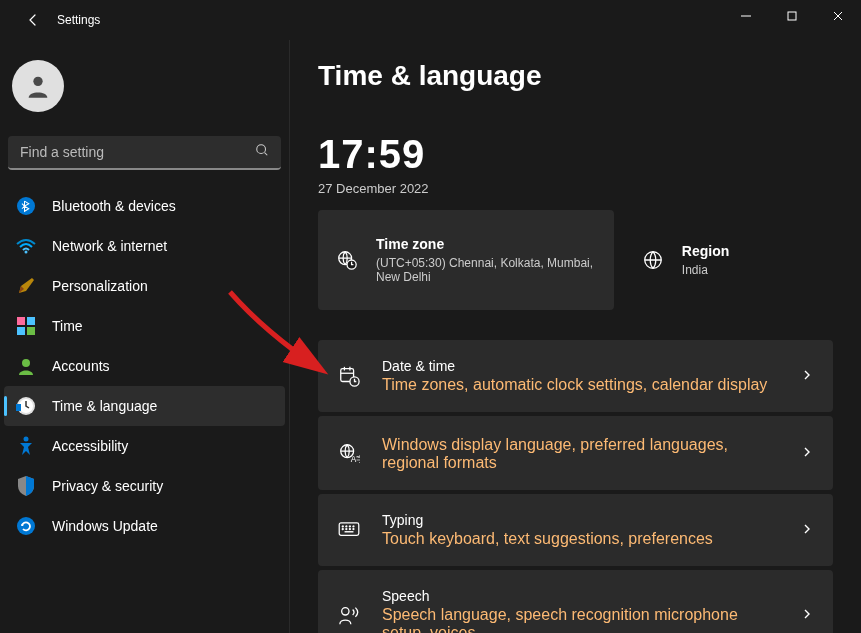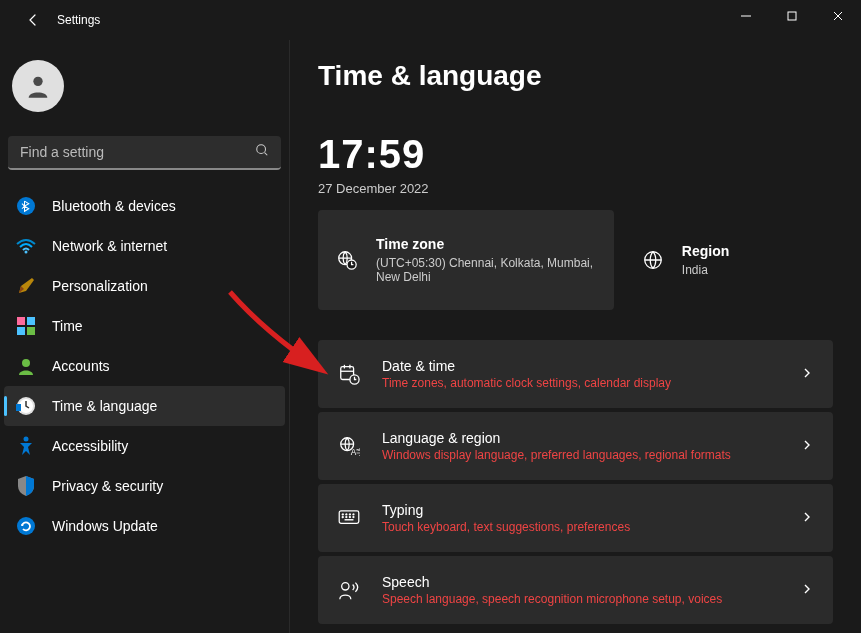--- a/index.html
+++ b/index.html
@@ -28,21 +28,21 @@
 .date { font-size: 13px; color: #ccc; margin-top: 4px; margin-bottom: 14px; }
 .info-row { display: flex; gap: 10px; margin-bottom: 30px; }
 .info-card { background: #2b2b2b; border-radius: 4px; padding: 26px 18px; display: flex; align-items: center; gap: 18px; flex: 1.05; }
 .info-card.plain { background: transparent; flex: 0.7; }
 .info-icon { width: 22px; height: 22px; display: flex; align-items: center; justify-content: center; flex-shrink: 0; }
 .info-text .t1 { font-size: 14px; font-weight: 600; }
 .info-text .t2 { font-size: 12px; color: #ccc; margin-top: 4px; }
 .setting-item { background: #2b2b2b; border-radius: 4px; padding: 18px 20px; display: flex; align-items: center; gap: 22px; margin-bottom: 4px; cursor: pointer; }
 .setting-icon { width: 22px; height: 22px; display: flex; align-items: center; justify-content: center; flex-shrink: 0; }
 .setting-text .s1 { font-size: 14px; }
-.setting-text .s2 { font-size: 12px; color: #ef4444; margin-top: 2px; }
+.setting-text .s2 { font-size: 16px; color: #fdba74; margin-top: 2px; }
 .chevron { margin-left: auto; }
 .arrow-annotation { position: absolute; left: 225px; top: 287px; width: 110px; height: 95px; pointer-events: none; z-index: 100; }
 </style>
 </head>
 <body>
 
 <div class="titlebar">
   <div class="back-btn">
     <svg width="16" height="16" viewBox="0 0 16 16">
         <path d="M10 3 L5 8 L10 13" stroke="#fff" stroke-width="1.2" fill="none" stroke-linecap="round"></path>
@@ -231,21 +231,20 @@
         </div>
         <div class="setting-item">
           <div class="setting-icon">
             <svg width="22" height="22" viewBox="0 0 24 24" fill="none" stroke="#fff" stroke-width="1.4">
               <circle cx="10" cy="10" r="7"></circle>
               <path d="M3 10 H17 M10 3 C13 6 13 14 10 17 M10 3 C7 6 7 14 10 17"></path>
               <text x="14" y="22" font-size="9" fill="#fff" stroke="none">A字</text>
             </svg>
           </div>
           <div class="setting-text">
-            <div class="s1">Language &amp; region</div>
             <div class="s2">Windows display language, preferred languages, regional formats</div>
           </div>
           <div class="chevron"><svg width="12" height="12" viewBox="0 0 12 12">
               <path d="M4 2 L8 6 L4 10" stroke="#fff" stroke-width="1.4" fill="none"></path>
             </svg></div>
         </div>
         <div class="setting-item">
           <div class="setting-icon">
             <svg width="22" height="16" viewBox="0 0 24 18" fill="none" stroke="#fff" stroke-width="1.4">
               <rect x="1" y="1" width="22" height="14" rx="2"></rect>

